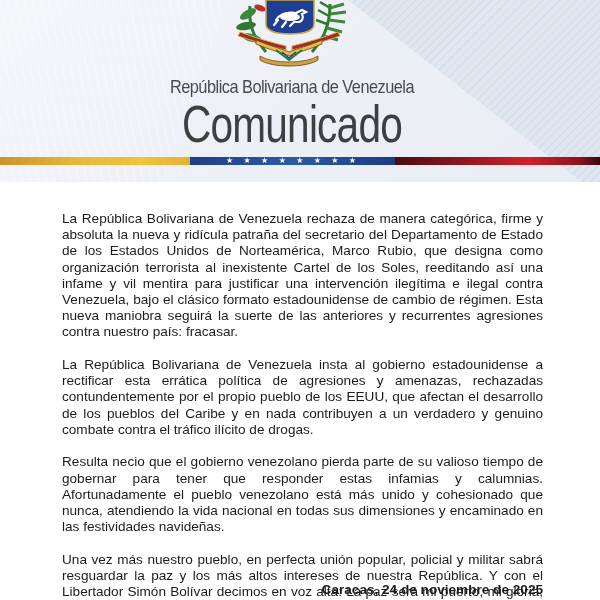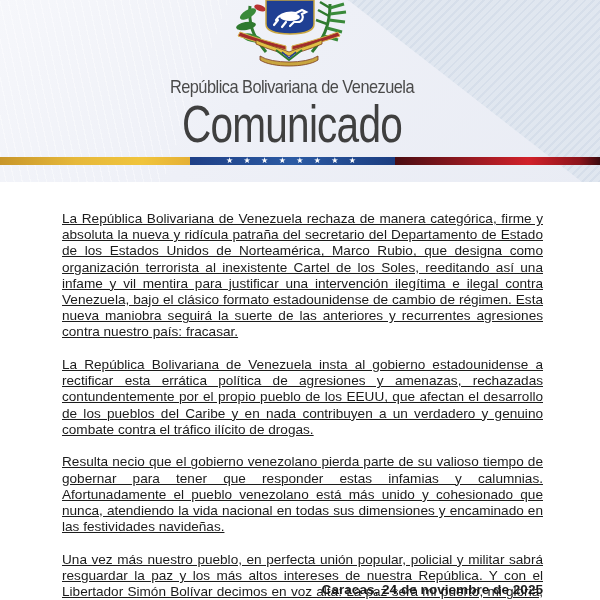--- a/index.html
+++ b/index.html
@@ -109,21 +109,20 @@
       left: 62px; top: 211px;
       width: 481px;
       font-family: "Liberation Sans", sans-serif;
       font-size: 13.6px;
       line-height: 16.2px;
       color: #1c1c1c;
       text-align: justify;
     }
     .body p {
       margin: 0 0 16.4px 0;
-      text-decoration: underline;
     }
     .date {
       position: absolute;
       right: 57px; top: 582px;
       font-family: "Liberation Sans", sans-serif;
       font-size: 13.6px;
       font-weight: bold;
       color: #1c1c1c;
     }
   </style>

